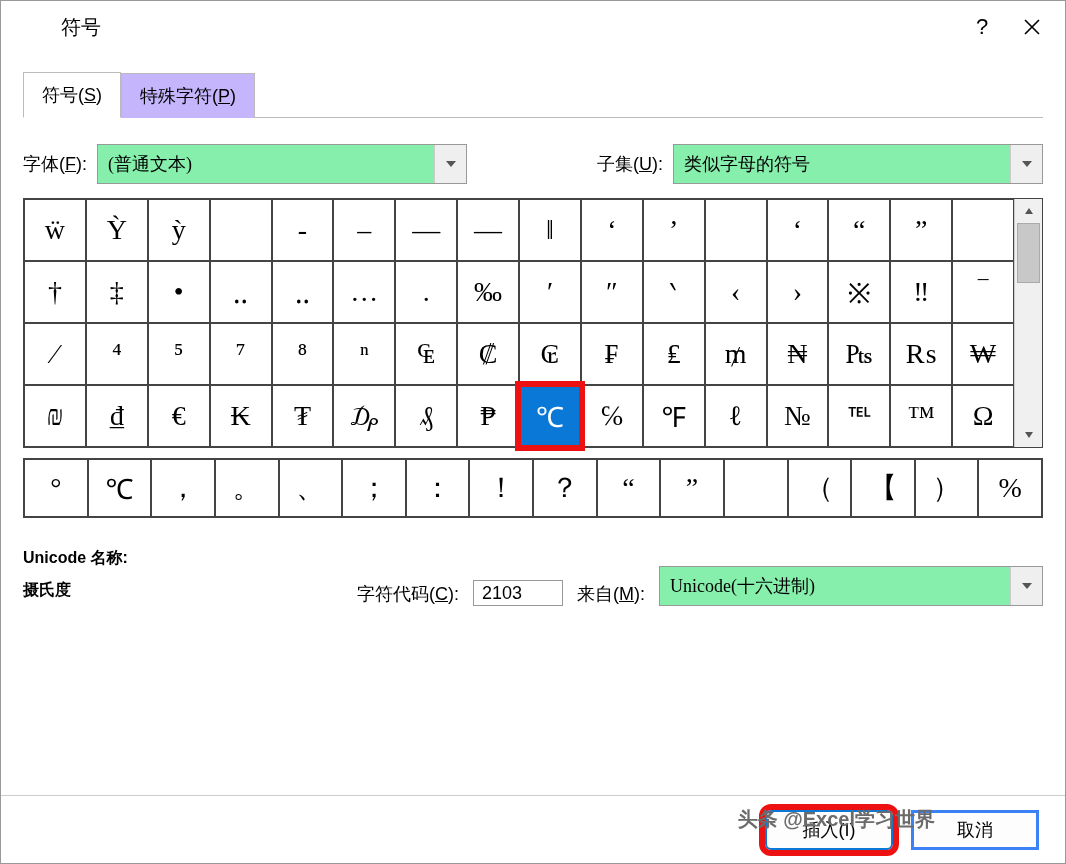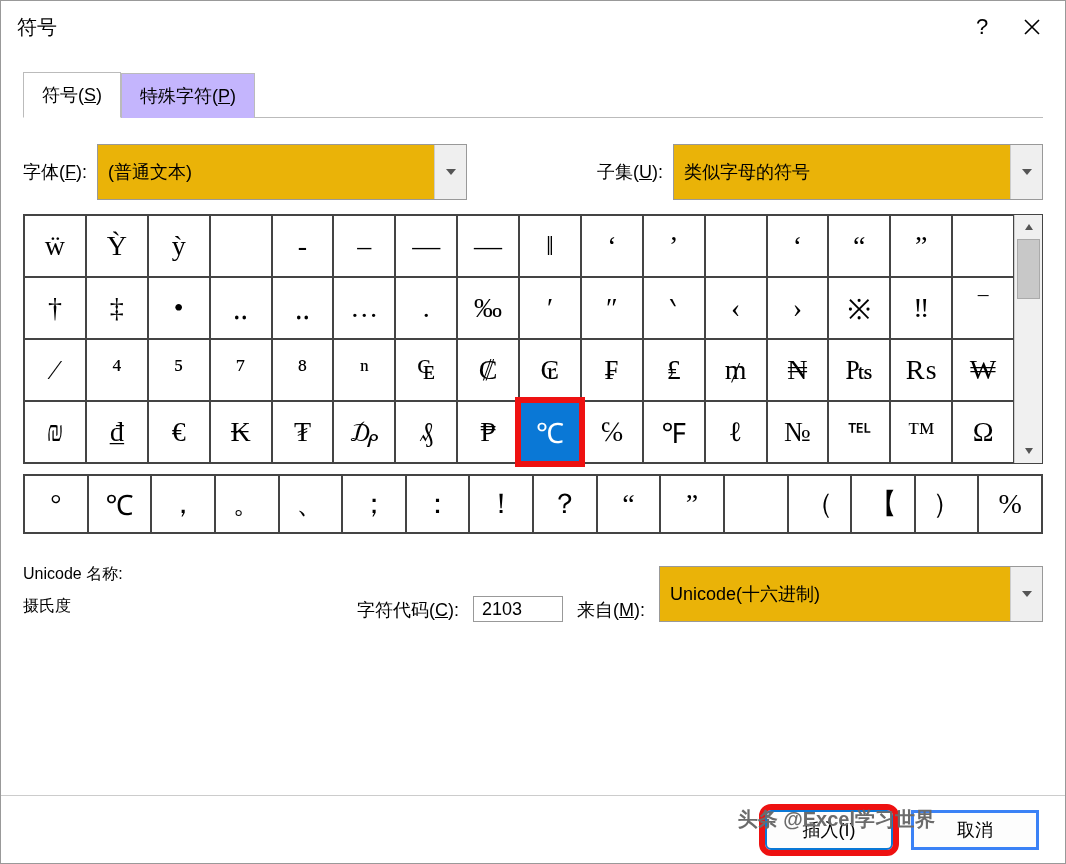--- a/index.html
+++ b/index.html
@@ -18,21 +18,21 @@
     position: relative;
     overflow: hidden;
   }
   .titlebar {
     display: flex;
     align-items: center;
     height: 52px;
     padding: 0 8px 0 16px;
     font-size: 20px;
   }
-  .titlebar .title { flex: 1; }
+  .titlebar .title { flex: 1; margin-left: 44px; }
   .titlebar .btn-icon {
     width: 50px; height: 48px;
     display: flex; align-items: center; justify-content: center;
     font-size: 22px;
     cursor: pointer;
   }
   .content {
     padding: 10px 22px 0 22px;
   }
   .tabs {
@@ -59,23 +59,24 @@
     display: flex;
     align-items: center;
     margin-top: 26px;
     gap: 10px;
   }
   .label { font-size: 18px; white-space: nowrap; }
   .combo {
     display: flex;
     align-items: center;
     border: 1px solid #999;
-    height: 56px;
-    background: #eab308;
+    height: 40px;
+    background: #86efac;
     position: relative;
+    font-family: Liberation Serif, serif;
   }
   .combo .combo-text {
     flex: 1;
     padding: 0 10px;
     font-size: 18px;
     overflow: hidden;
   }
   .combo .combo-btn {
     width: 32px;
     height: 100%;
@@ -152,21 +153,21 @@
     border: 1px solid #444;
     margin-top: 10px;
   }
   .recent-grid .cell { height: 58px; }
   .info-row {
     display: flex;
     align-items: flex-end;
     margin-top: 24px;
     gap: 14px;
   }
-  .info-left { flex: 0 0 320px; line-height: 2; }
+  .info-left { flex: 0 0 320px; line-height: 2; font-weight: bold; }
   .char-code-input {
     border: 1px solid #999;
     height: 26px;
     width: 90px;
     padding: 0 8px;
     font-size: 18px;
   }
   .footer {
     position: absolute;
     bottom: 0;

